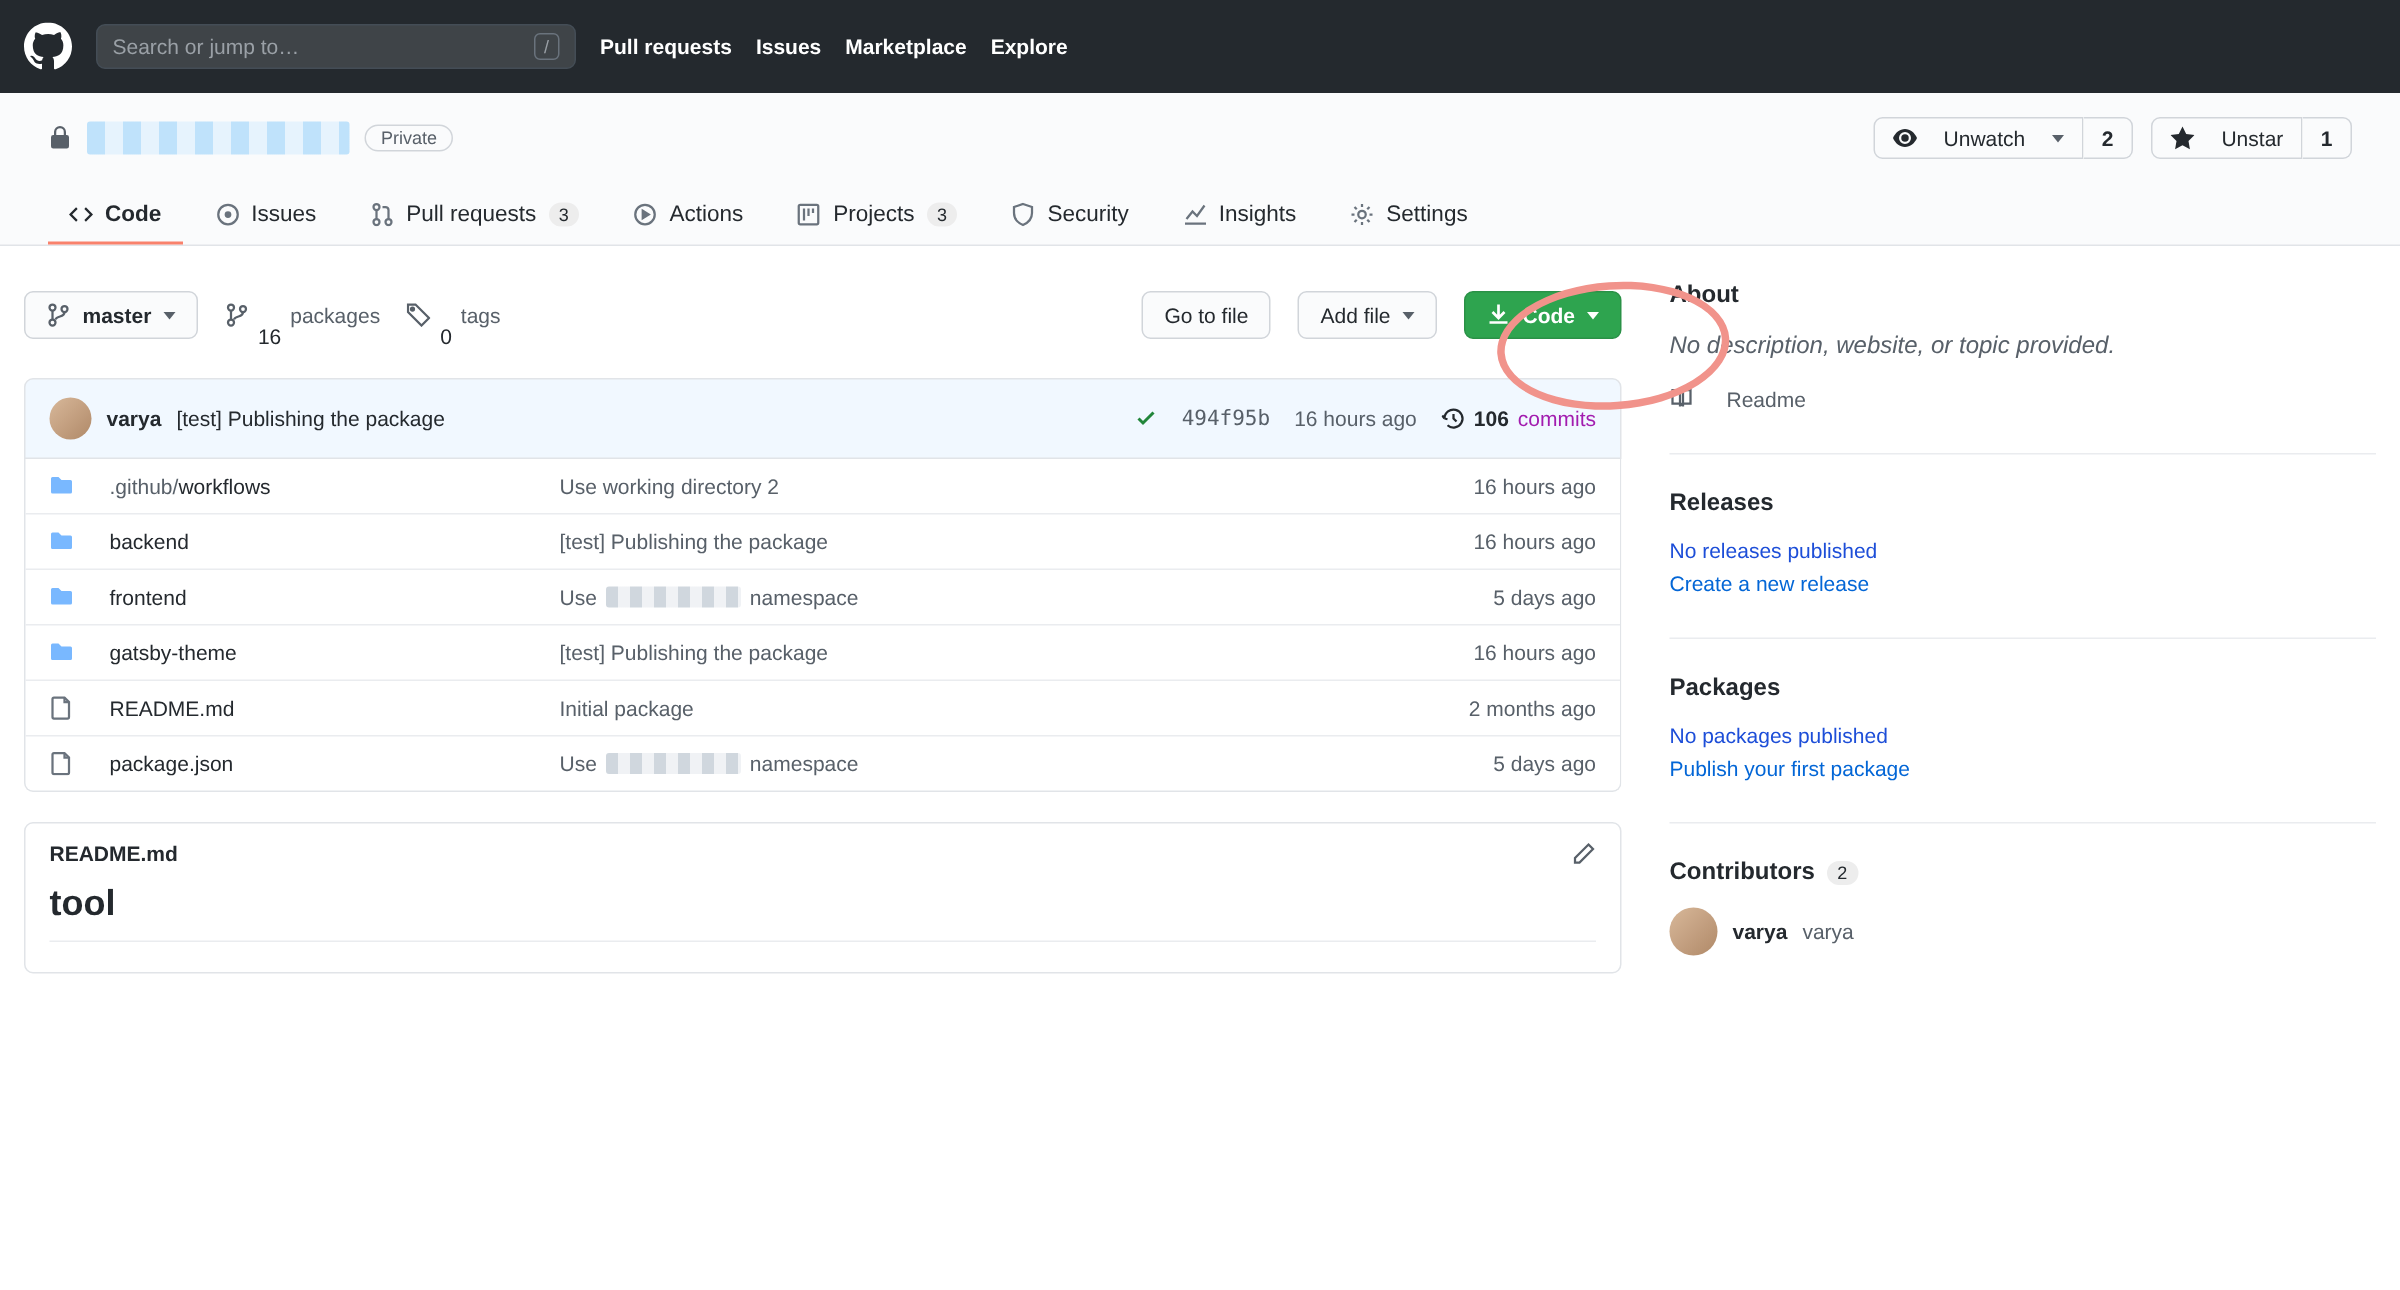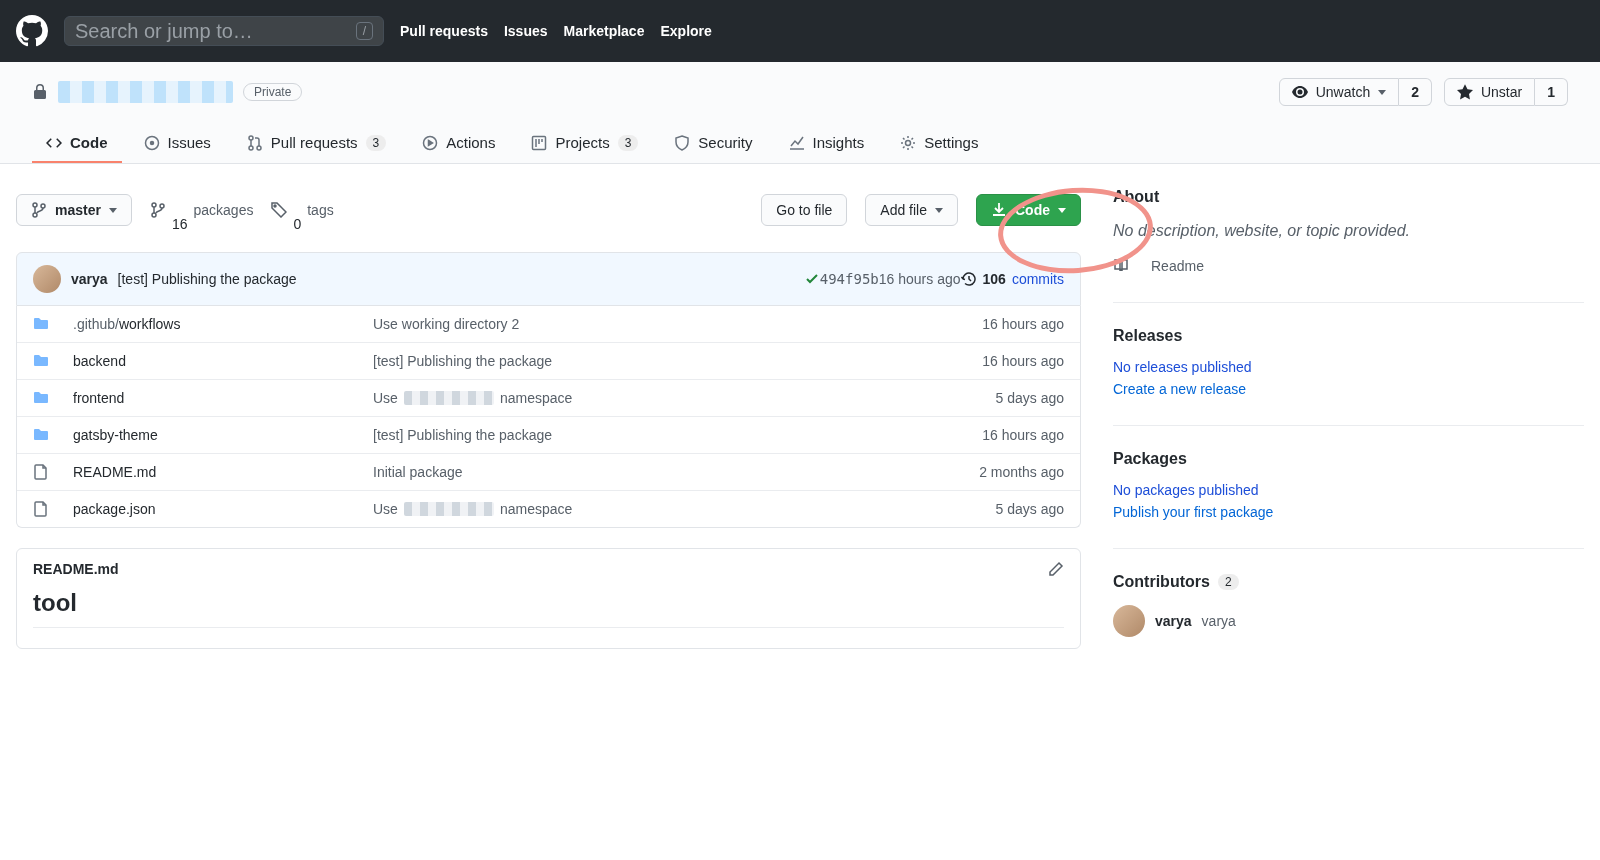--- a/index.html
+++ b/index.html
@@ -3,35 +3,35 @@
 <meta charset="utf-8">
 <style>
 * { box-sizing: border-box; margin: 0; padding: 0; }
 body { font-family: -apple-system, BlinkMacSystemFont, "Segoe UI", Helvetica, Arial, sans-serif; font-size: 14px; color: #24292e; background: #fff; }
 a { text-decoration: none; }
 
 
 .topnav { background: #24292e; height: 62px; display: flex; align-items: center; padding: 0 16px; gap: 16px; }
 .gh-logo { color: #fff; display: flex; }
 .search-wrap { position: relative; display: flex; align-items: center; background: #3f4448; border: 1px solid #444d56; border-radius: 6px; height: 30px; width: 320px; padding: 0 10px; }
-.search-input { background: transparent; border: none; outline: none; color: #c0c4c8; font-size: 20px; width: 100%; }
+.search-input { background: transparent; border: none; outline: none; color: #c0c4c8; font-size: 14px; width: 100%; }
 .search-input::placeholder { color: #9aa0a6; }
 .slash-badge { border: 1px solid #6a737d; color: #9aa0a6; border-radius: 4px; font-size: 12px; padding: 1px 6px; }
 .topnav-links { display: flex; gap: 16px; }
 .topnav-links a { color: #fff; font-weight: 600; font-size: 14px; }
 
 
 .subhead { background: #fafbfc; border-bottom: 1px solid #e1e4e8; padding: 16px 32px 0 32px; }
 .repo-title-row { display: flex; align-items: center; gap: 10px; margin-bottom: 18px; }
 .lock-icon { color: #586069; }
 .repo-name-redacted { width: 175px; height: 22px; background: repeating-linear-gradient(90deg,#bfe2fb 0 12px,#e6f3fd 12px 24px); border-radius:2px; }
 .private-badge { border: 1px solid #d1d5da; color: #586069; border-radius: 12px; font-size: 12px; padding: 1px 10px; font-weight:500; }
 .repo-actions { margin-left: auto; display: flex; gap: 12px; }
 .btn-group { display: flex; }
-.btn-outline { background: #fafbfc; border: 1px solid #d1d5da; font-size: 14px; font-weight: 500; color: #24292e; padding: 5px 12px; display: flex; align-items: center; gap: 8px; cursor: pointer; }
+.btn-outline { background: #fafbfc; border: 1px solid #d1d5da; font-size: 14px; font-weight: 500; color: #24292e; padding: 5px 12px; display: flex; align-items: center; gap: 18px; cursor: pointer; }
 .btn-group .btn-outline:first-child { border-radius: 6px 0 0 6px; }
 .btn-group .btn-outline:last-child { border-left: none; border-radius: 0 6px 6px 0; font-weight:600; }
 .caret-down { width:0; height:0; border-left:4px solid transparent; border-right:4px solid transparent; border-top:5px solid #586069; }
 
 
 .repo-tabs { display: flex; gap: 8px; }
 .repo-tab { display: flex; align-items: center; gap: 8px; padding: 10px 14px; color: #24292e; font-size: 15px; cursor: pointer; border-bottom: 2px solid transparent; }
 .repo-tab.active { border-bottom-color: #f9826c; font-weight: 600; }
 .repo-tab .counter { background: #ededed; border-radius: 10px; font-size: 12px; padding: 1px 7px; color: #24292e; font-weight:500; }
 .repo-tab svg { color: #6a737d; }
@@ -49,21 +49,21 @@
 .btn-primary { background: #2ea44f; color: #fff; border: 1px solid #2a9147; border-radius: 6px; padding: 7px 14px; font-size: 14px; font-weight:600; display: flex; align-items: center; gap: 8px; cursor: pointer; }
 .link-plain { display: flex; align-items: center; gap: 6px; color: #24292e; font-size: 14px; cursor:pointer; }
 .link-plain .strong { font-weight: 400; margin-top: 28px; }
 .spacer { flex: 1; }
 
 
 .commit-box { border: 1px solid #e1e4e8; border-radius: 6px 6px 0 0; background: #f1f8ff; display: flex; align-items: center; padding: 12px 16px; gap: 10px; }
 .avatar { width: 28px; height: 28px; border-radius: 50%; background: linear-gradient(135deg,#d8b89a,#b08968); }
 .commit-author { font-weight: 600; }
 .commit-msg { color: #24292e; }
-.commit-right { margin-left: auto; display: flex; align-items: center; color: #586069; font-size: 14px; }
+.commit-right { margin-left: auto; display: flex; align-items: center; gap: 16px; color: #586069; font-size: 14px; }
 .sha { font-family: ui-monospace,SFMono-Regular,Menlo,monospace; color:#586069; }
 .commits-link { display:flex; align-items:center; gap:6px; color:#24292e; }
 .commits-link .strong { font-weight:600; }
 
 
 .file-table { border: 1px solid #e1e4e8; border-top: none; border-radius: 0 0 6px 6px; }
 .file-row { display: grid; grid-template-columns: 40px 300px 1fr 180px; align-items: center; padding: 10px 16px; border-top: 1px solid #eaecef; font-size: 14px; }
 .file-row:first-child { border-top: none; }
 .file-name { color: #24292e; }
 .file-name .light { color: #586069; }
@@ -264,21 +264,21 @@
         <svg width="16" height="16" viewBox="0 0 16 16" fill="#22863a">
             <path d="M13 4L6 11 3 8" stroke="#22863a" stroke-width="2" fill="none"></path>
           </svg>
         <span class="sha">494f95b</span>
         <span>16 hours ago</span>
         <a class="commits-link">
           <svg width="16" height="16" viewBox="0 0 16 16" fill="none" stroke="#24292e" stroke-width="1.5">
               <path d="M2 8a6 6 0 1 1 2 4.5M2 8l-1.5-2M2 8l2 .5M8 5v3l2 2"></path>
             </svg>
           <span class="strong">106</span>
-          <span style="color:#1d4ed8;">commits</span>
+          <span style="color:#a21caf;">commits</span>
         </a>
       </div>
     </div>
 
     <div class="file-table" id="file-table">
         <div class="file-row">
           <span>
             <svg width="16" height="16" viewBox="0 0 16 16" fill="#79b8ff">
               <path d="M1 3a1 1 0 0 1 1-1h4l2 2h6a1 1 0 0 1 1 1v7a1 1 0 0 1-1 1H2a1 1 0 0 1-1-1V3z"></path>
             </svg>

